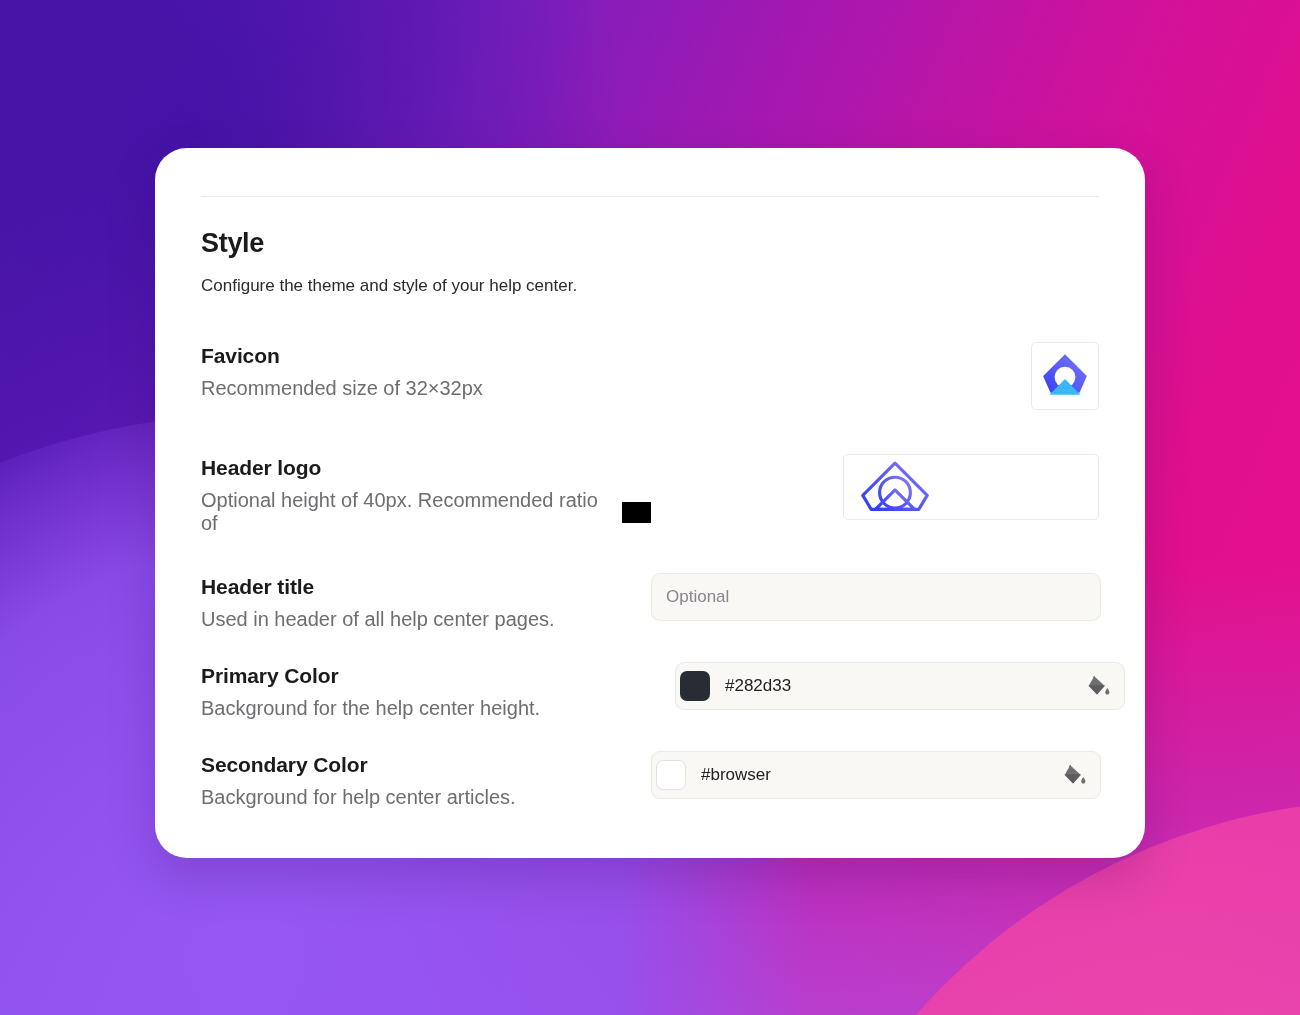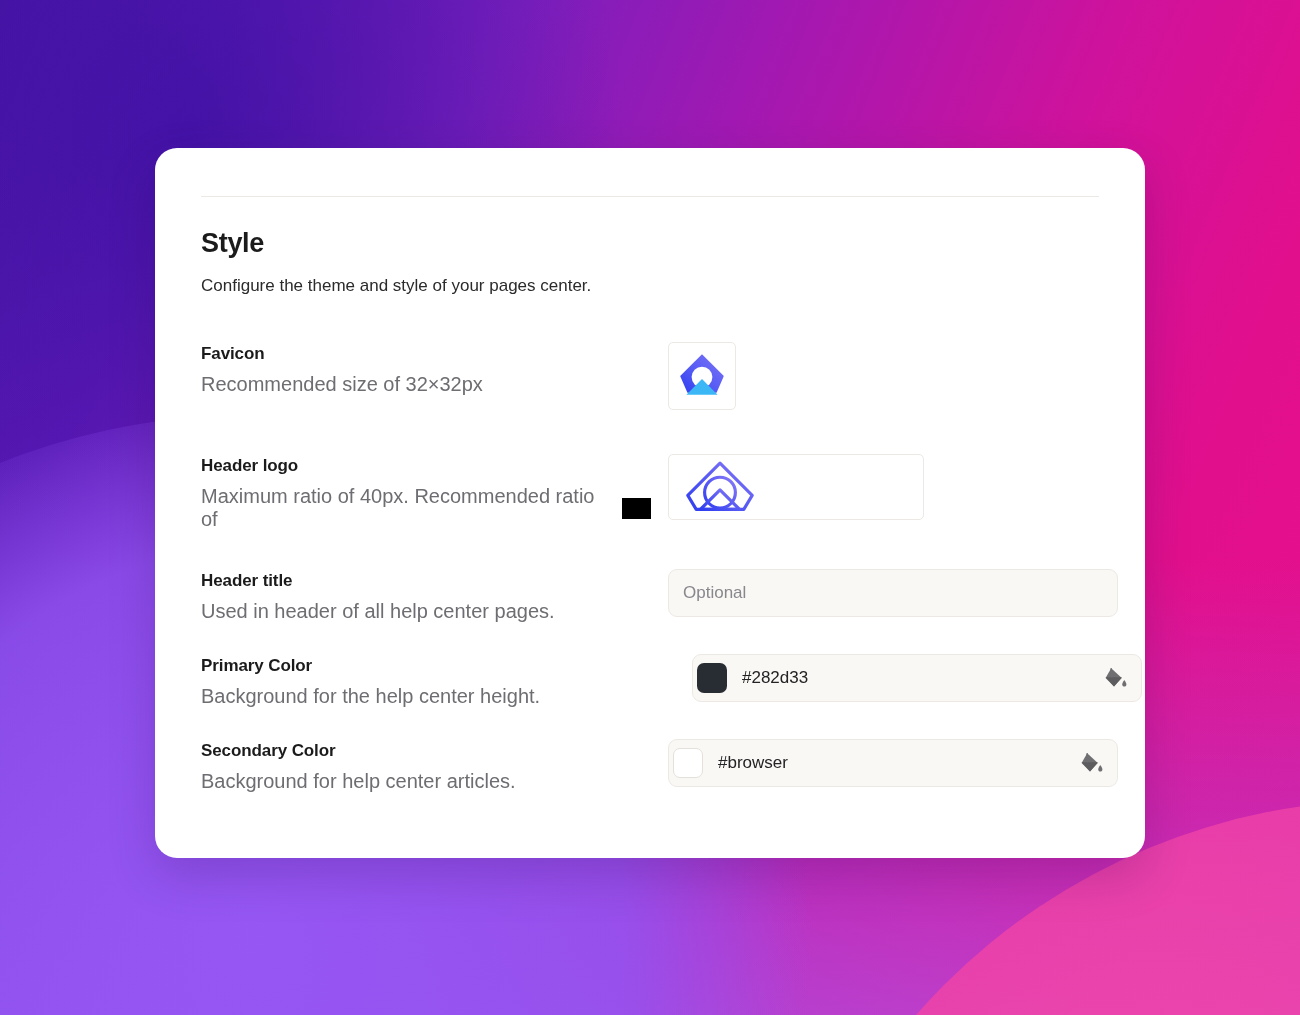--- a/index.html
+++ b/index.html
@@ -78,21 +78,21 @@
   }
 
   
   .card {
     position: absolute;
     left: 155px;
     top: 148px;
     width: 990px;
     height: 710px;
     background: #ffffff;
-    border-radius: 22px;
+    border-radius: 32px;
     box-shadow: 0 18px 48px rgba(40, 0, 80, 0.20);
     overflow: hidden;
   }
 
   .card-inner {
     position: absolute;
     left: 46px;
     top: 0;
     width: 898px;
     height: 100%;
@@ -124,37 +124,36 @@
     display: flex;
     align-items: flex-start;
     margin-top: 32px;
   }
   .row-labels {
     width: 450px;
     flex: 0 0 450px;
     padding-top: 2px;
   }
   .row-label {
-    font-size: 17px;
+    font-size: 21px;
     font-weight: bold;
     color: #1b1b1b;
     letter-spacing: -0.1px;
   }
   .row-desc {
     font-size: 20px;
     color: #6d6d72;
     margin-top: 9px;
     display: flex;
     align-items: center;
   }
   .row-control {
     flex: 1;
     display: flex;
-    justify-content: flex-start;
-    margin-left: 17px;
+    justify-content: flex-end;
   }
 
   .redaction-box {
     display: inline-block;
     width: 29px;
     height: 21px;
     background: #000000;
     margin-left: 6px;
     vertical-align: middle;
   }
@@ -234,21 +233,21 @@
 <div class="bg-left-glow"></div>
 <div class="bg-pink-arc"></div>
 
 <div class="card">
   <div class="card-inner">
 
     <div class="divider divider-top"></div>
 
     <div class="page-title">Style</div>
 
-    <div class="page-subtitle">Configure the theme and style of your pages center.</div>
+    <div class="page-subtitle">Configure the theme and style of your help center.</div>
 
     <div class="row" style="margin-top:46px;">
       <div class="row-labels">
         <div class="row-label">Favicon</div>
         <div class="row-desc">Recommended size of 32×32px</div>
       </div>
       <div class="row-control">
         <div class="favicon-preview">
           <svg width="52" height="52" viewBox="0 0 100 100">
             <defs>
@@ -263,21 +262,21 @@
             <path d="M50 56 L80 86 L20 86 Z" fill="#3cb7f5"></path>
           </svg>
         </div>
       </div>
     </div>
 
     <div class="row" style="margin-top:44px;">
       <div class="row-labels">
         <div class="row-label">Header logo</div>
         <div class="row-desc">
-          <span>Maximum ratio of 40px. Recommended ratio of</span>
+          <span>Optional height of 40px. Recommended ratio of</span>
           <span class="redaction-box"></span>
         </div>
       </div>
       <div class="row-control">
         <div class="logo-preview">
           <svg width="74" height="56" viewBox="0 0 104 80">
             <defs>
               <linearGradient id="logoGrad" x1="0" y1="1" x2="1" y2="0">
                 <stop offset="0%" stop-color="#2f3ef0"></stop>
                 <stop offset="55%" stop-color="#5d5df4"></stop>

